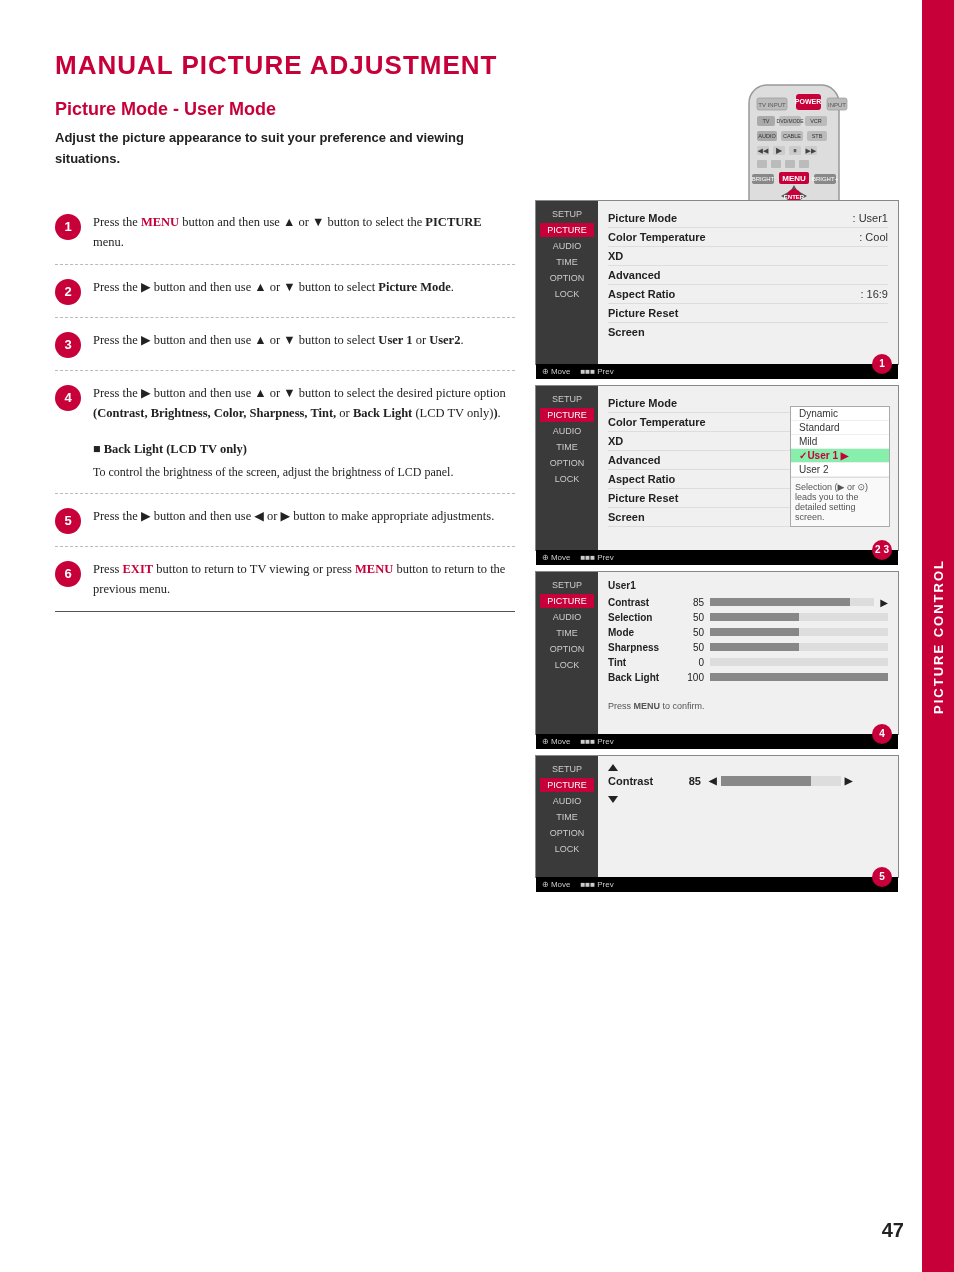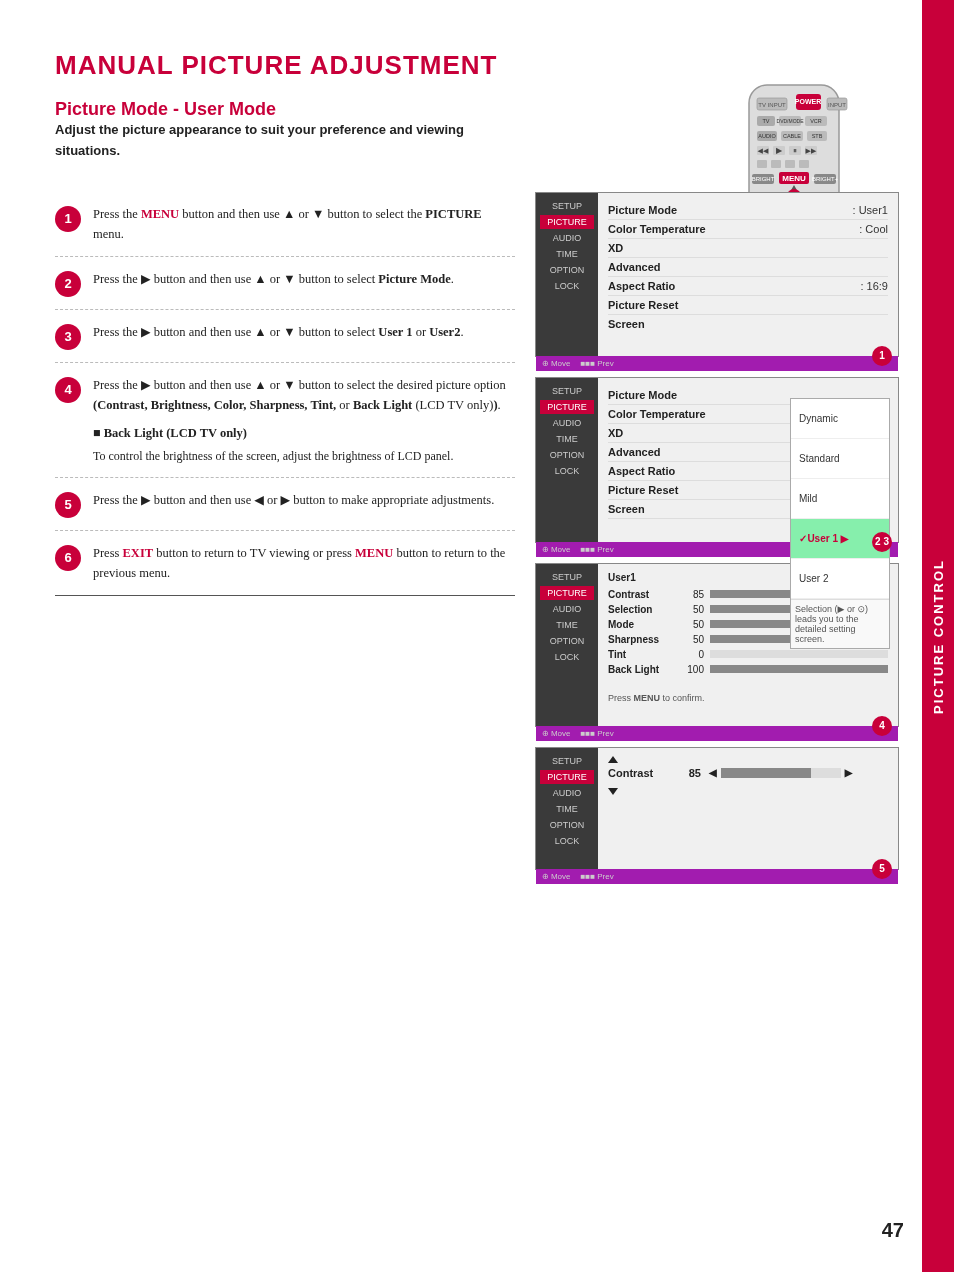--- a/index.html
+++ b/index.html
@@ -61,21 +61,21 @@
       margin-bottom: 18px;
       letter-spacing: 1px;
       text-transform: uppercase;
     }
 
     
     .sub-title {
       font-size: 18px;
       font-weight: bold;
       color: #c8003a;
-      margin-bottom: 0;
+      margin-bottom: 8px;
     }
 
     
     .intro-text {
       font-size: 13px;
       font-weight: bold;
       margin-bottom: 30px;
       line-height: 1.6;
       max-width: 440px;
     }
@@ -140,21 +140,21 @@
     }
     .step-text strong {
       font-weight: bold;
     }
     .step-text .bold-red {
       color: #c8003a;
       font-weight: bold;
     }
 
     .backlight-note {
-      margin-top: 8px;
+      margin-top: 16px;
       padding-left: 0;
     }
     .backlight-note .note-title {
       font-weight: bold;
       font-size: 12.5px;
     }
     .backlight-note p {
       font-size: 12px;
       margin-top: 4px;
       line-height: 1.5;
@@ -209,21 +209,21 @@
       align-items: center;
       padding: 3px 0;
       font-size: 11px;
       border-bottom: 1px solid #ddd;
     }
     .panel-row:last-child { border-bottom: none; }
     .panel-row .label { font-weight: bold; color: #222; }
     .panel-row .value { color: #333; }
 
     .panel-footer {
-      background: #a21caf;
+      background: #000000;
       color: #ccc;
       font-size: 8px;
       padding: 3px 6px;
       display: flex;
       gap: 10px;
     }
 
     .step-badge {
       position: absolute;
       bottom: -10px;
@@ -317,21 +317,21 @@
       background: #fff;
       border: 1px solid #aaa;
       font-size: 10px;
       width: 100px;
       position: absolute;
       right: 8px;
       top: 20px;
       z-index: 5;
     }
     .dropdown-item {
-      padding: 14px 8px;
+      padding: 1px 8px;
       color: #333;
       border-bottom: 1px solid #eee;
     }
     .dropdown-item.selected {
       background: #86efac;
       font-weight: bold;
     }
     .dropdown-item.active {
       color: #c8003a;
     }

